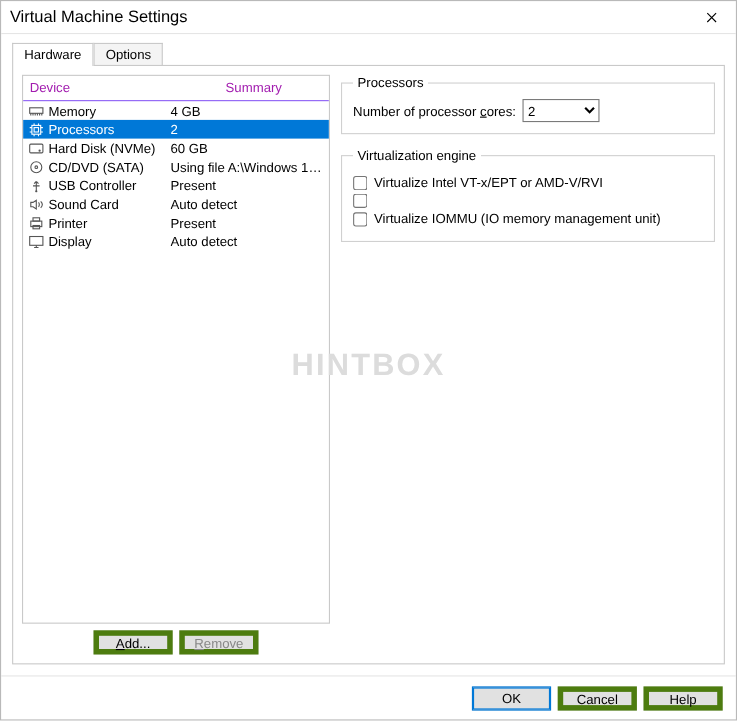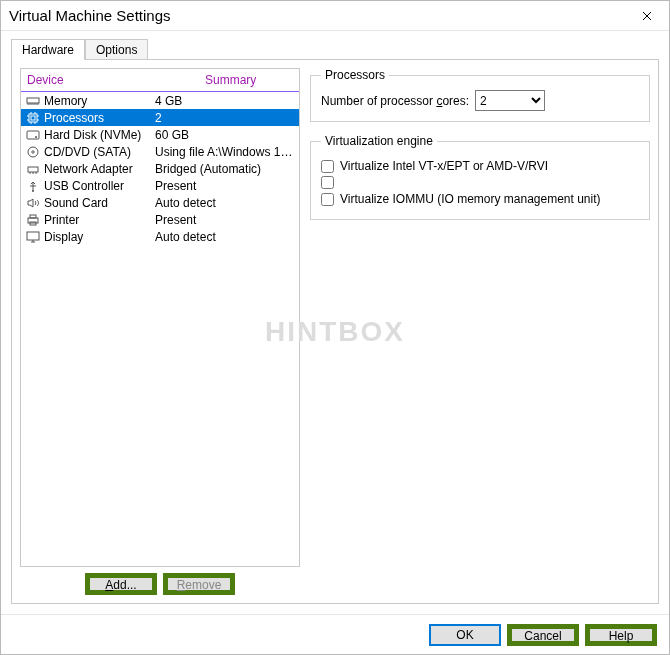--- a/index.html
+++ b/index.html
@@ -224,30 +224,20 @@
                   <circle cx="7" cy="6" r="5" fill="none" stroke="#555"></circle>
                   <circle cx="7" cy="6" r="1.2" fill="none" stroke="#555"></circle>
                 </svg>
               </span>
               <span class="name">CD/DVD (SATA)</span>
               <span class="summ">Using file A:\Windows 10\…</span>
             </div>
             <div class="devrow">
               <span class="icon">
                 <svg viewBox="0 0 14 12">
-                  <rect x="2" y="4" width="10" height="5" fill="none" stroke="#555"></rect>
-                  <path d="M4 9v2M7 9v2M10 9v2" stroke="#555"></path>
-                </svg>
-              </span>
-              <span class="name">Network Adapter</span>
-              <span class="summ">Bridged (Automatic)</span>
-            </div>
-            <div class="devrow">
-              <span class="icon">
-                <svg viewBox="0 0 14 12">
                   <path d="M7 11V2M7 2l-2 2M7 2l2 2M4 6h6" stroke="#555" fill="none"></path>
                   <circle cx="7" cy="11" r="1" fill="#555"></circle>
                 </svg>
               </span>
               <span class="name">USB Controller</span>
               <span class="summ">Present</span>
             </div>
             <div class="devrow">
               <span class="icon">
                 <svg viewBox="0 0 14 12">

